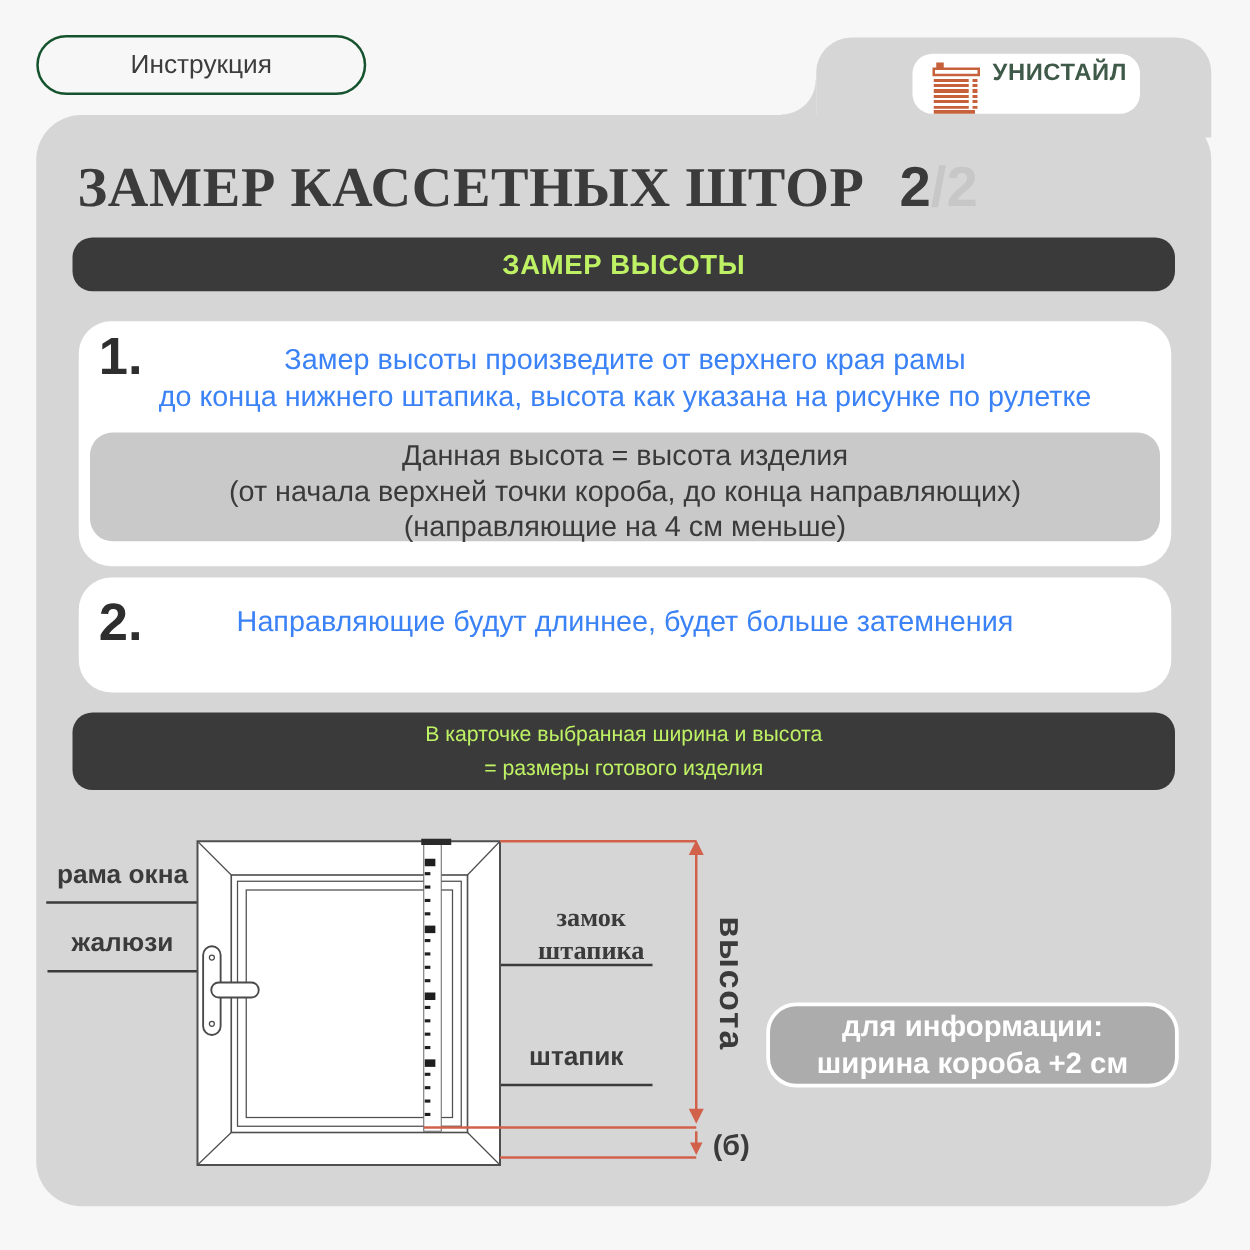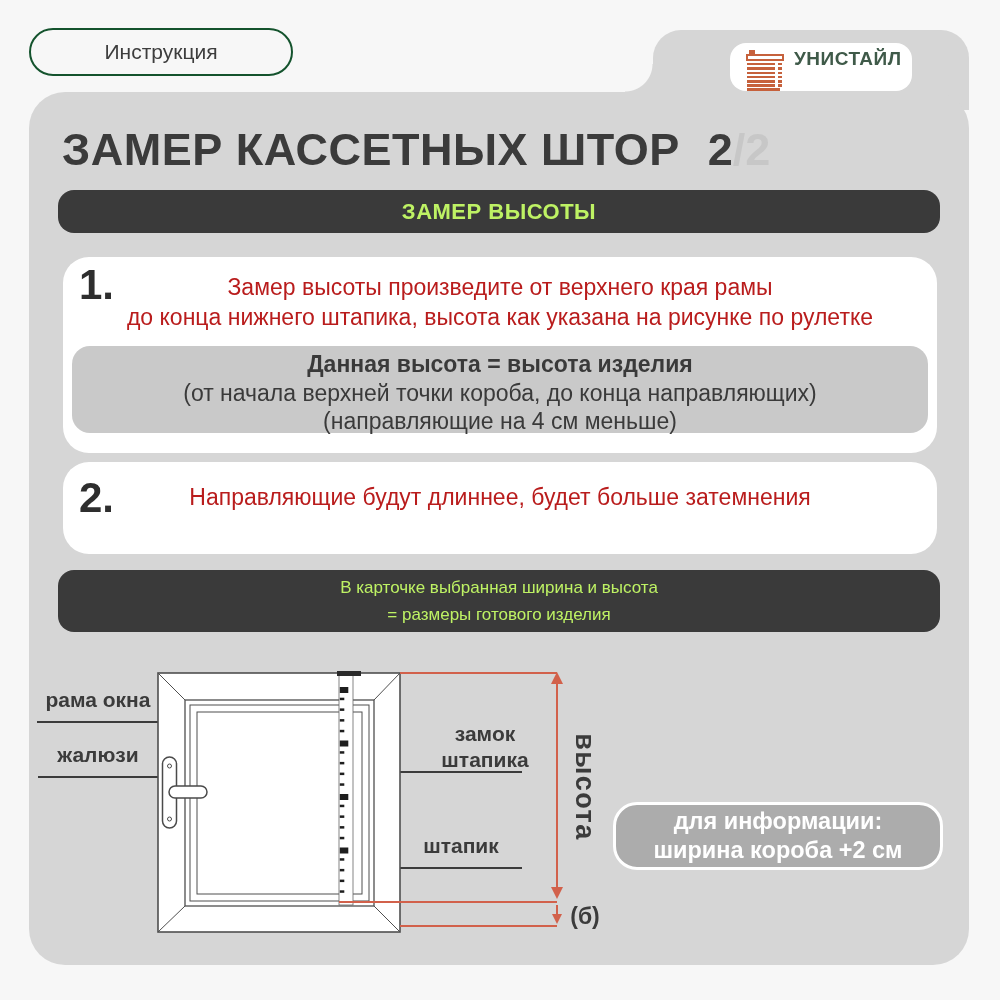--- a/index.html
+++ b/index.html
@@ -25,49 +25,49 @@
   .li-slats{left:1px;top:13px;width:28px;height:24px;
             background:repeating-linear-gradient(#c6613c 0 2.5px, rgba(0,0,0,0) 2.5px 4.3px);}
   .li-dots{left:32px;top:13px;width:3.5px;height:24px;
            background:repeating-linear-gradient(#c6613c 0 2.5px, rgba(0,0,0,0) 2.5px 4.3px);}
   .li-rail{left:1px;top:38px;width:33px;height:3px;background:#c6613c;}
   .logo-name{left:64px;top:5px;font-size:19px;font-weight:bold;letter-spacing:0.5px;color:#3f5a49;}
   .logo-tag{left:64px;top:26px;font-size:10px;line-height:11.5px;font-weight:bold;color:#3f5a49;}
 
   
   .title-row{left:62px;top:124px;display:flex;align-items:baseline;}
-  .title{font-size:45px;line-height:52px;font-weight:bold;letter-spacing:0.5px;color:#3b3b3b;white-space:nowrap;}
+  .title{font-size:45px;line-height:52px;font-weight:bold;letter-spacing:0.5px;color:#3b3b3b;white-space:nowrap;font-family:Liberation Serif, serif;}
   .pageno{margin-left:28px;font-size:45px;line-height:52px;font-weight:bold;}
   .pageno .cur{color:#3b3b3b;}
   .pageno .rest{color:#c7c7c7;}
 
   
   .bar{left:58px;width:882px;background:#3a3a3a;border-radius:16px;color:#bef264;
        display:flex;flex-direction:column;align-items:center;justify-content:center;text-align:center;}
   .bar1{top:190px;height:43px;font-size:22px;font-weight:bold;letter-spacing:0.5px;}
   .bar2{top:570px;height:62px;font-size:17px;line-height:27.5px;}
 
   
   .stepbox{left:63px;width:874px;background:#ffffff;border-radius:26px;}
   .box1{top:257px;height:196px;}
   .box2{top:462px;height:92px;}
   .stepnum{position:absolute;left:16px;top:4px;font-size:42px;font-weight:bold;color:#2e2e2e;}
   .box2 .stepnum{top:12px;}
-  .steptext{text-align:center;font-size:23px;line-height:30px;color:#b91c1c;}
+  .steptext{text-align:center;font-size:23px;line-height:30px;color:#3b82f6;}
   .box1 .steptext{padding-top:15px;}
   .box2 .steptext{padding-top:21px;line-height:29px;}
   .notebox{position:absolute;left:9px;top:89px;width:856px;height:87px;background:#c9c9c9;border-radius:18px;
            text-align:center;font-size:23px;line-height:28.5px;color:#3a3a3a;padding-top:4px;box-sizing:border-box;}
-  .notebox .nb-bold{font-weight:bold;}
+  .notebox .nb-bold{font-weight:normal;}
 
   
   .dlabel{font-weight:bold;font-size:21px;color:#3b3b3b;text-align:center;line-height:26px;}
   .lbl-frame{left:37px;top:687px;width:122px;}
   .lbl-handle{left:37px;top:742px;width:122px;}
-  .lbl-lock{left:424px;top:721px;width:122px;}
+  .lbl-lock{left:412px;top:721px;width:122px;font-family:Liberation Serif, serif;}
   .lbl-bead{left:400px;top:833px;width:122px;}
   .lbl-height{left:505px;top:772px;width:160px;height:30px;transform:rotate(90deg);
               font-size:27px;letter-spacing:1.5px;text-align:center;font-weight:bold;color:#3b3b3b;}
   .lbl-b{left:563px;top:903px;width:44px;font-size:23px;font-weight:bold;text-align:center;color:#3b3b3b;}
 
   
   .infobox{left:613px;top:802px;width:330px;height:68px;background:#acacac;border:3px solid #ffffff;
            border-radius:24px;box-sizing:border-box;color:#ffffff;font-weight:bold;font-size:23.5px;line-height:29px;
            display:flex;flex-direction:column;align-items:center;justify-content:center;text-align:center;}
 </style>

